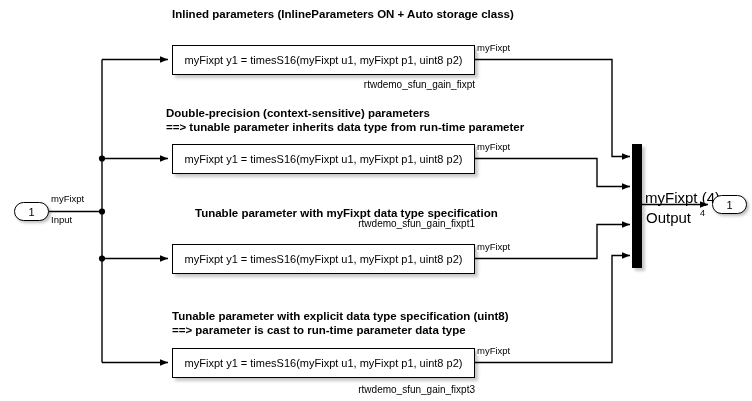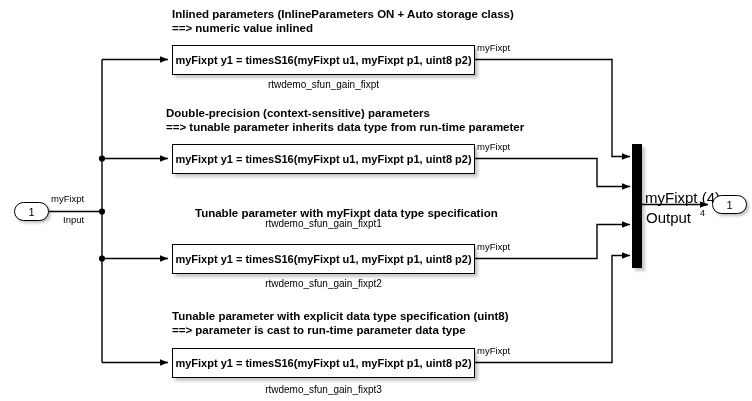--- a/index.html
+++ b/index.html
@@ -42,33 +42,32 @@
     position: absolute;
     box-sizing: border-box;
     width: 303px;
     height: 30px;
     background: #ffffff;
     border: 1.6px solid #000000;
     display: flex;
     align-items: center;
     justify-content: center;
     box-shadow: 3px 3px 3px rgba(0,0,0,0.22);
-    font-weight: bold;
   }
   .sfun-block .blk-text {
     font-size: 11px;
     color: #000000;
     white-space: nowrap;
   }
   .blk-caption {
     position: absolute;
     font-size: 10px;
     color: #000000;
     white-space: nowrap;
-    text-align: center;
+    text-align: right;
     width: 303px;
   }
   .sig-label {
     position: absolute;
     font-size: 9.5px;
     color: #000000;
     white-space: nowrap;
     background: #ffffff;
   }
 
@@ -144,21 +143,20 @@
 
     <path d="M475,258.5 L597,258.5 L597,224.5 L630,224.5" stroke="#000" stroke-width="1.4" fill="none" marker-end="url(#arw)"></path>
 
     <path d="M475,362.5 L612,362.5 L612,255.5 L630,255.5" stroke="#000" stroke-width="1.4" fill="none" marker-end="url(#arw)"></path>
 
     <path d="M642,204.5 L708,204.5" stroke="#000" stroke-width="1.4" fill="none" marker-end="url(#arw)"></path>
   </svg>
 
   <div class="heading" style="left:172px; top:8px;">
     <span class="l1">Inlined parameters (InlineParameters ON + Auto storage class)</span>
-    <span class="l2">==&gt; numeric value inlined</span>
   </div>
   <div class="sfun-block" style="left:172px; top:45px;">
     <span class="blk-text">myFixpt y1 = timesS16(myFixpt u1, myFixpt p1, uint8 p2)</span>
   </div>
   <div class="sig-label" style="left:477px; top:42px;">myFixpt</div>
   <div class="blk-caption" style="left:172px; top:79px;">rtwdemo_sfun_gain_fixpt</div>
 
   <div class="heading" style="left:166px; top:107px;">
     <span class="l1">Double-precision (context-sensitive) parameters</span>
     <span class="l2">==&gt; tunable parameter inherits data type from run-time parameter</span>
@@ -169,37 +167,36 @@
   <div class="sig-label" style="left:477px; top:141px;">myFixpt</div>
   <div class="blk-caption" style="left:172px; top:178px;margin-top:40px;">rtwdemo_sfun_gain_fixpt1</div>
 
   <div class="heading" style="left:172px; top:207px;margin-left:23px;">
     <span class="l1">Tunable parameter with myFixpt data type specification</span>
   </div>
   <div class="sfun-block" style="left:172px; top:244px;">
     <span class="blk-text">myFixpt y1 = timesS16(myFixpt u1, myFixpt p1, uint8 p2)</span>
   </div>
   <div class="sig-label" style="left:477px; top:241px;">myFixpt</div>
-  <div class="blk-caption" style="left:172px; top:278px;">rtwdemo_sfun_gain_fixpt2</div>
 
   <div class="heading" style="left:172px; top:310px;">
     <span class="l1">Tunable parameter with explicit data type specification (uint8)</span>
     <span class="l2">==&gt; parameter is cast to run-time parameter data type</span>
   </div>
   <div class="sfun-block" style="left:172px; top:348px;">
     <span class="blk-text">myFixpt y1 = timesS16(myFixpt u1, myFixpt p1, uint8 p2)</span>
   </div>
   <div class="sig-label" style="left:477px; top:345px;">myFixpt</div>
   <div class="blk-caption" style="left:172px; top:384px;">rtwdemo_sfun_gain_fixpt3</div>
 
   <div class="port" style="left:14px; top:202px; width:35px; height:19px;">
     <span>1</span>
   </div>
   <div class="port-label" style="left:51px; top:193px;">myFixpt</div>
-  <div class="port-label" style="left:63px; top:214px;text-align:center;">Input</div>
+  <div class="port-label" style="left:51px; top:214px;text-align:center;">Input</div>
 
   <div class="mux" style="left:632px; top:144px; width:10px; height:124px;"></div>
   <div class="mux-label" style="left:645px; top:189px;">myFixpt (4)</div>
   <div class="mux-label" style="left:646px; top:209px;">Output</div>
   <div class="tiny-num" style="left:700px; top:208px;">4</div>
 
   <div class="port" style="left:712px; top:195px; width:35px; height:19px;">
     <span>1</span>
   </div>
 

